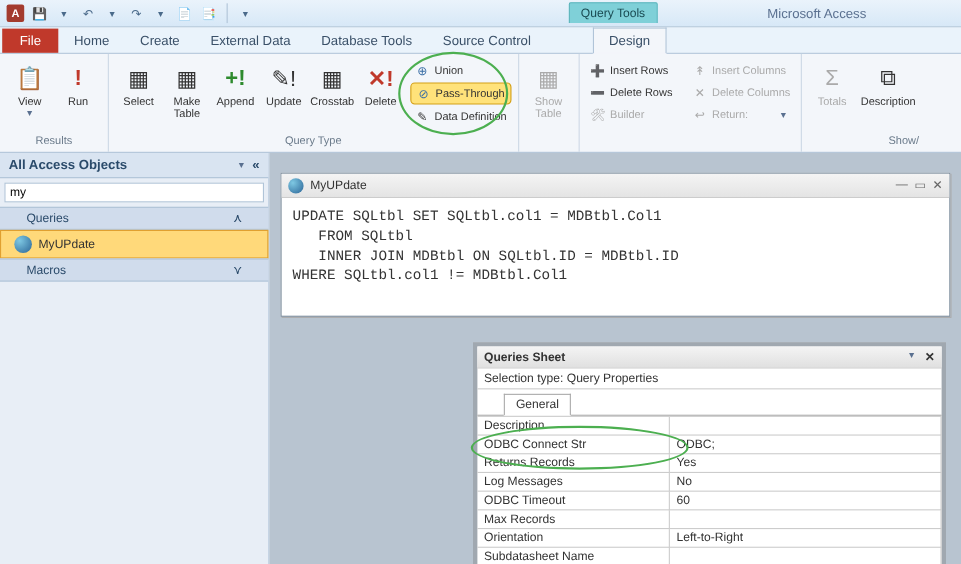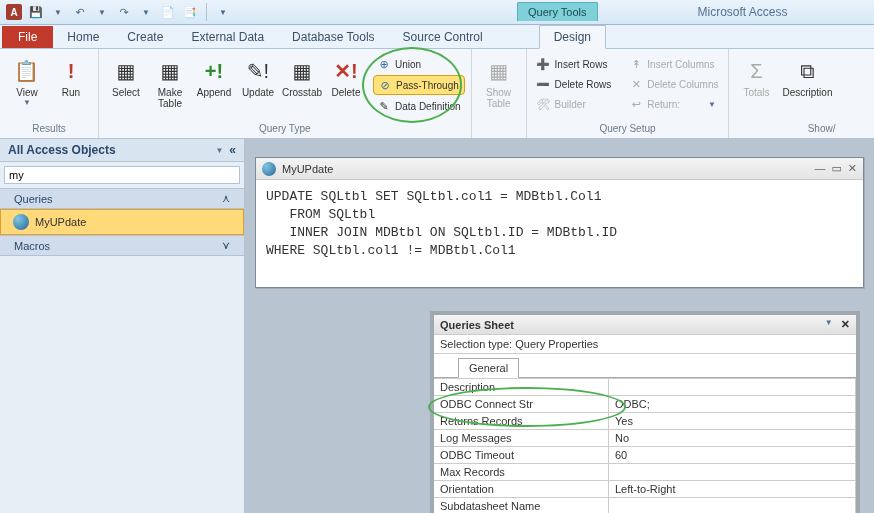--- a/index.html
+++ b/index.html
@@ -31,21 +31,21 @@
 .small-btn.pass { background: #ffe27a; border: 1px solid #d4a017; border-radius: 4px; }
 .small-btn .sic { width: 14px; height: 14px; display: flex; align-items: center; justify-content: center; font-size: 11px; }
 .disabled { color: #aaa; }
 .circle1 { position: absolute; border: 2px solid #4caf50; border-radius: 50%; pointer-events: none; }
 
 .workspace { display: flex; height: 374px; }
 .navpane { width: 245px; background: #e8eef6; border-right: 1px solid #b0c4d8; }
 .nav-hdr { display: flex; align-items: center; justify-content: space-between; padding: 4px 8px; background: #d9e4f1; border-bottom: 1px solid #b0c4d8; font-size: 12px; font-weight: bold; color: #2a4a6a; }
 .nav-search { margin: 4px; }
 .nav-search input { width: 100%; padding: 2px 4px; border: 1px solid #b0c4d8; font-size: 11px; }
-.nav-group-hdr { background: #d0dcec; padding: 3px 14px; font-size: 11px; color: #2a4a6a; border-top: 1px solid #b0c4d8; border-bottom: 1px solid #b0c4d8; display: flex; justify-content: space-between; align-items: center; }
+.nav-group-hdr { background: #d0dcec; padding: 3px 24px; font-size: 11px; color: #2a4a6a; border-top: 1px solid #b0c4d8; border-bottom: 1px solid #b0c4d8; display: flex; justify-content: space-between; align-items: center; }
 .nav-item { display: flex; align-items: center; gap: 6px; padding: 4px 12px; font-size: 11px; }
 .nav-item.sel { background: #ffd97a; border: 1px solid #e0a030; }
 .nav-item .globe { width: 16px; height: 16px; background: radial-gradient(circle at 30% 30%, #7ec8e3, #2a6496); border-radius: 50%; }
 
 .mdi { flex: 1; background: #b8c4d0; position: relative; padding: 18px 10px 0 10px; }
 .child-win { background: #fff; border: 1px solid #7a8a9a; box-shadow: 1px 1px 0 #aaa; }
 .child-titlebar { height: 22px; background: linear-gradient(#f4f4f4,#e4e4e4); border-bottom: 1px solid #ccc; display: flex; align-items: center; padding: 0 6px; gap: 6px; font-size: 11px; }
 .child-titlebar .globe { width: 14px; height: 14px; background: radial-gradient(circle at 30% 30%, #7ec8e3, #2a6496); border-radius: 50%; }
 .child-titlebar .winbtns { margin-left: auto; display: flex; gap: 6px; font-size: 11px; color: #666; }
 .sql-body { padding: 8px 10px; font-family: "Courier New", monospace; font-size: 13px; white-space: pre; line-height: 18px; height: 107px; }
@@ -193,21 +193,20 @@
             <span class="sic">✕</span>
             <span>Delete Columns</span>
           </div>
         <div class="small-btn disabled">
             <span class="sic">↩</span>
             <span>Return:</span>
             <span class="arrow" style="margin-left:24px;">▼</span>
           </div>
       </div>
     </div>
-    <div class="group-label">Query Setup</div>
   </div>
 
   <div class="group" style="border-right:none;">
     <div class="group-body">
       <div class="big-btn disabled">
           <div class="ic">Σ</div>
           <div class="lbl">Totals</div>
         </div>
       <div class="big-btn" style="width:56px;">
           <div class="ic">⧉</div>

